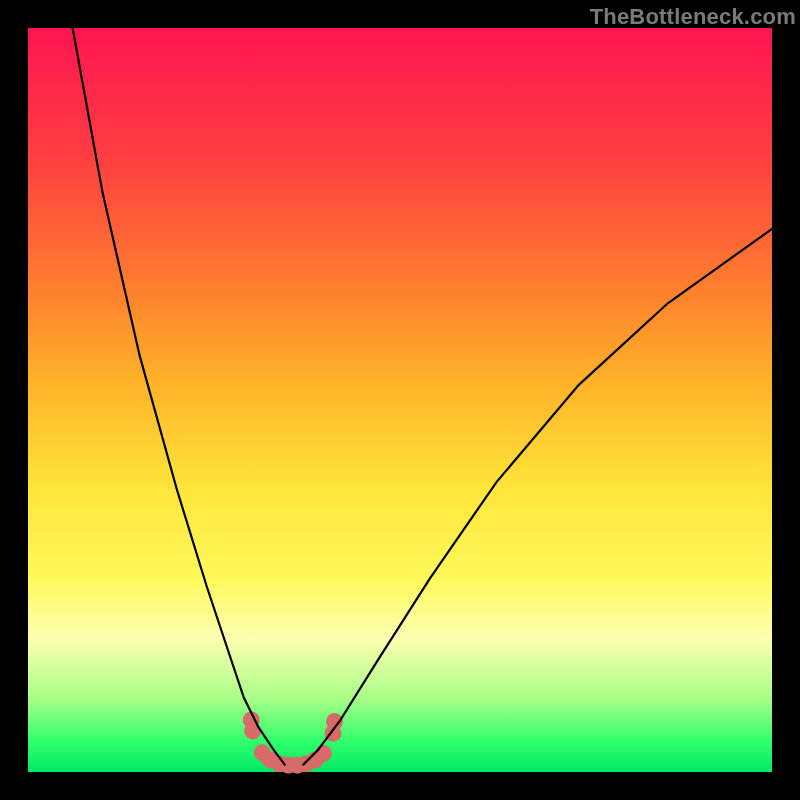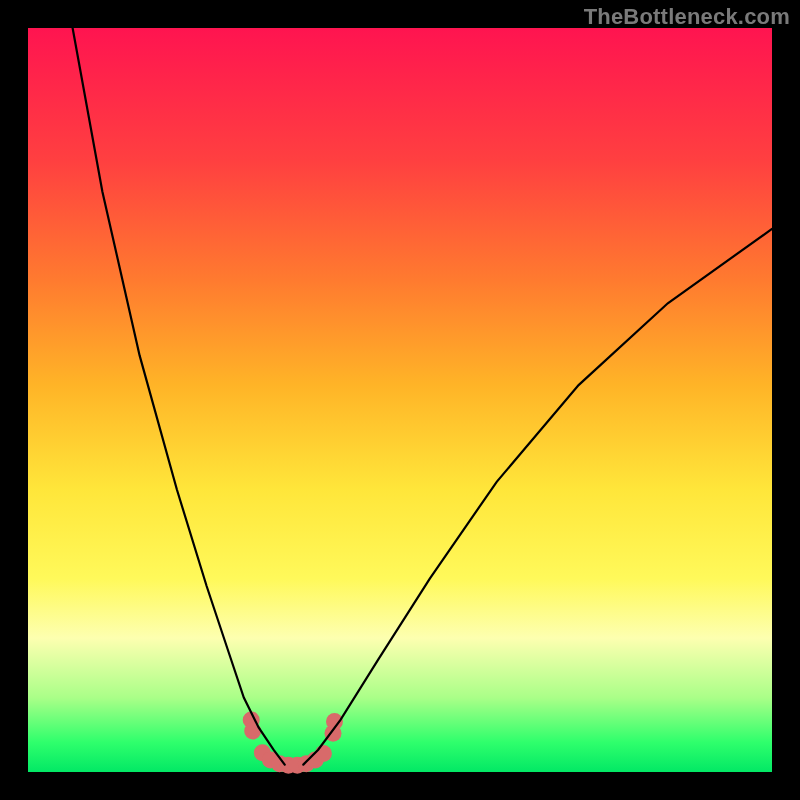--- a/index.html
+++ b/index.html
@@ -32,21 +32,21 @@
       #ffe63a 62%,
       #fff95a 74%,
       #fdffb0 82%,
       #aaff88 90%,
       #2fff6c 96%,
       #02e865 100%);
   }
   .watermark {
     position: absolute;
     top: 4px;
-    right: 10px;
+    right: 4px;
     font-family: Arial, Helvetica, sans-serif;
     font-size: 22px;
     font-weight: 600;
     color: #7a7a7a;
     letter-spacing: 0.2px;
   }
   svg.curves {
     position: absolute;
     top: 0;
     left: 0;

